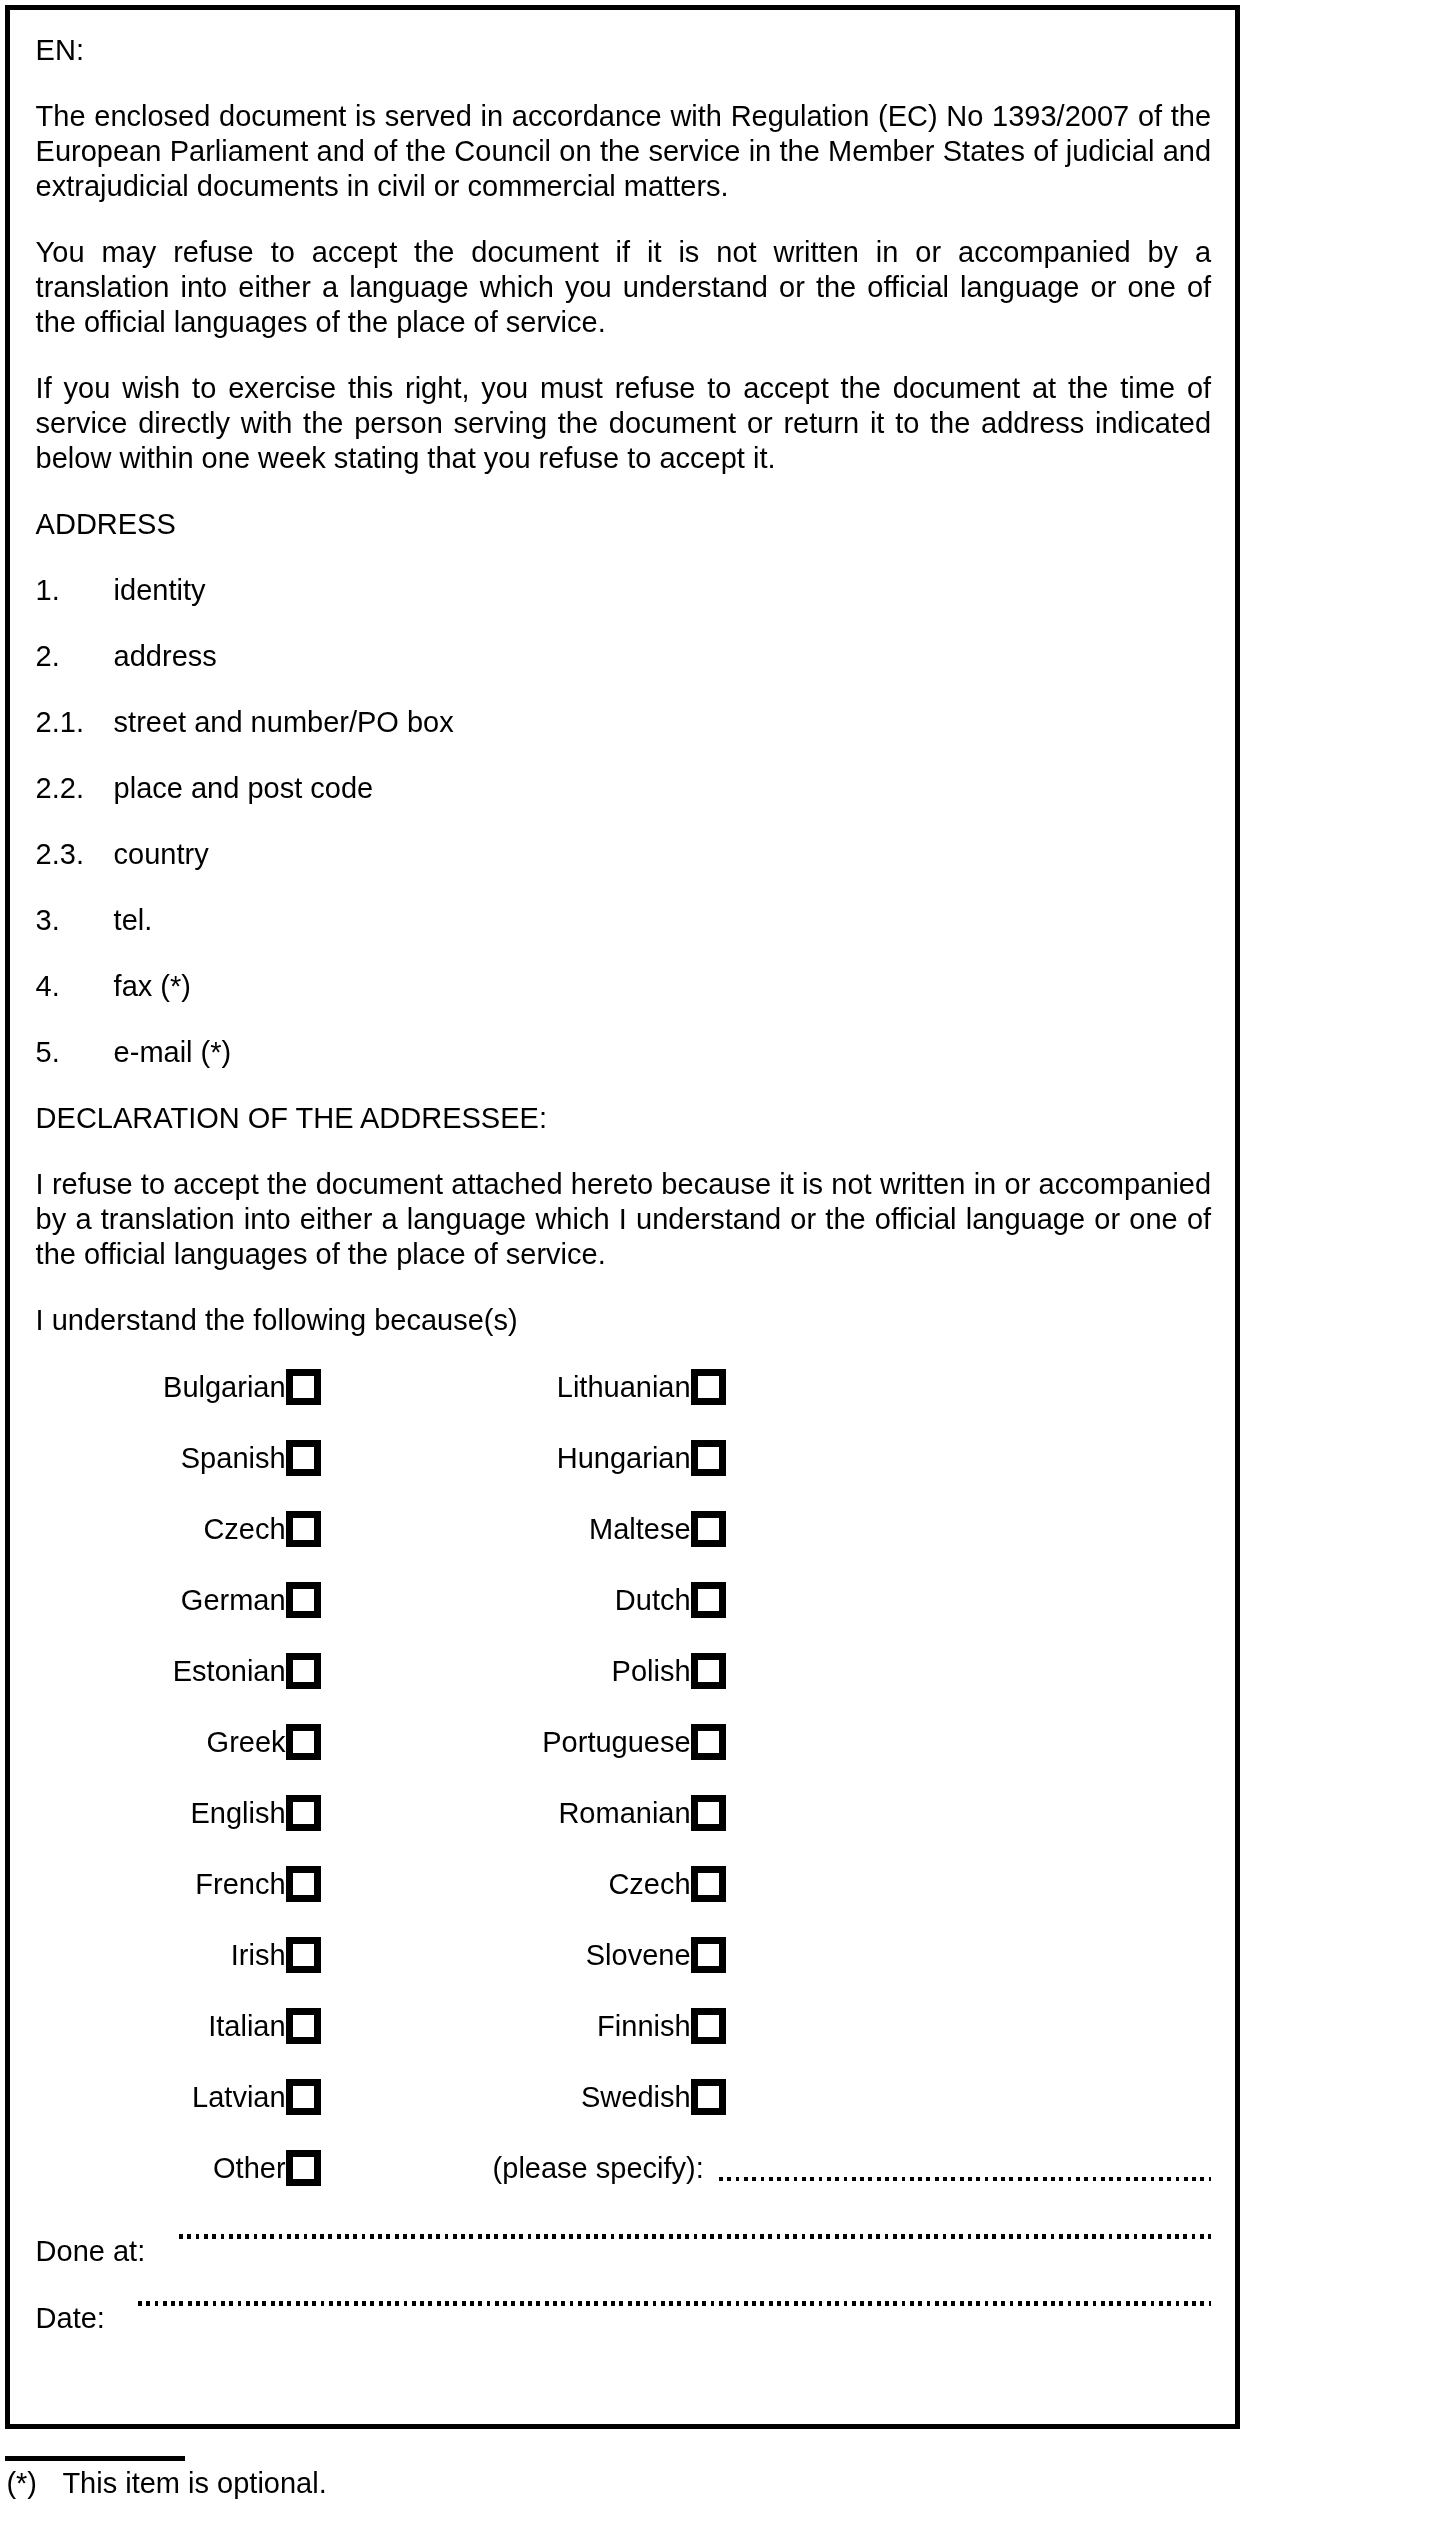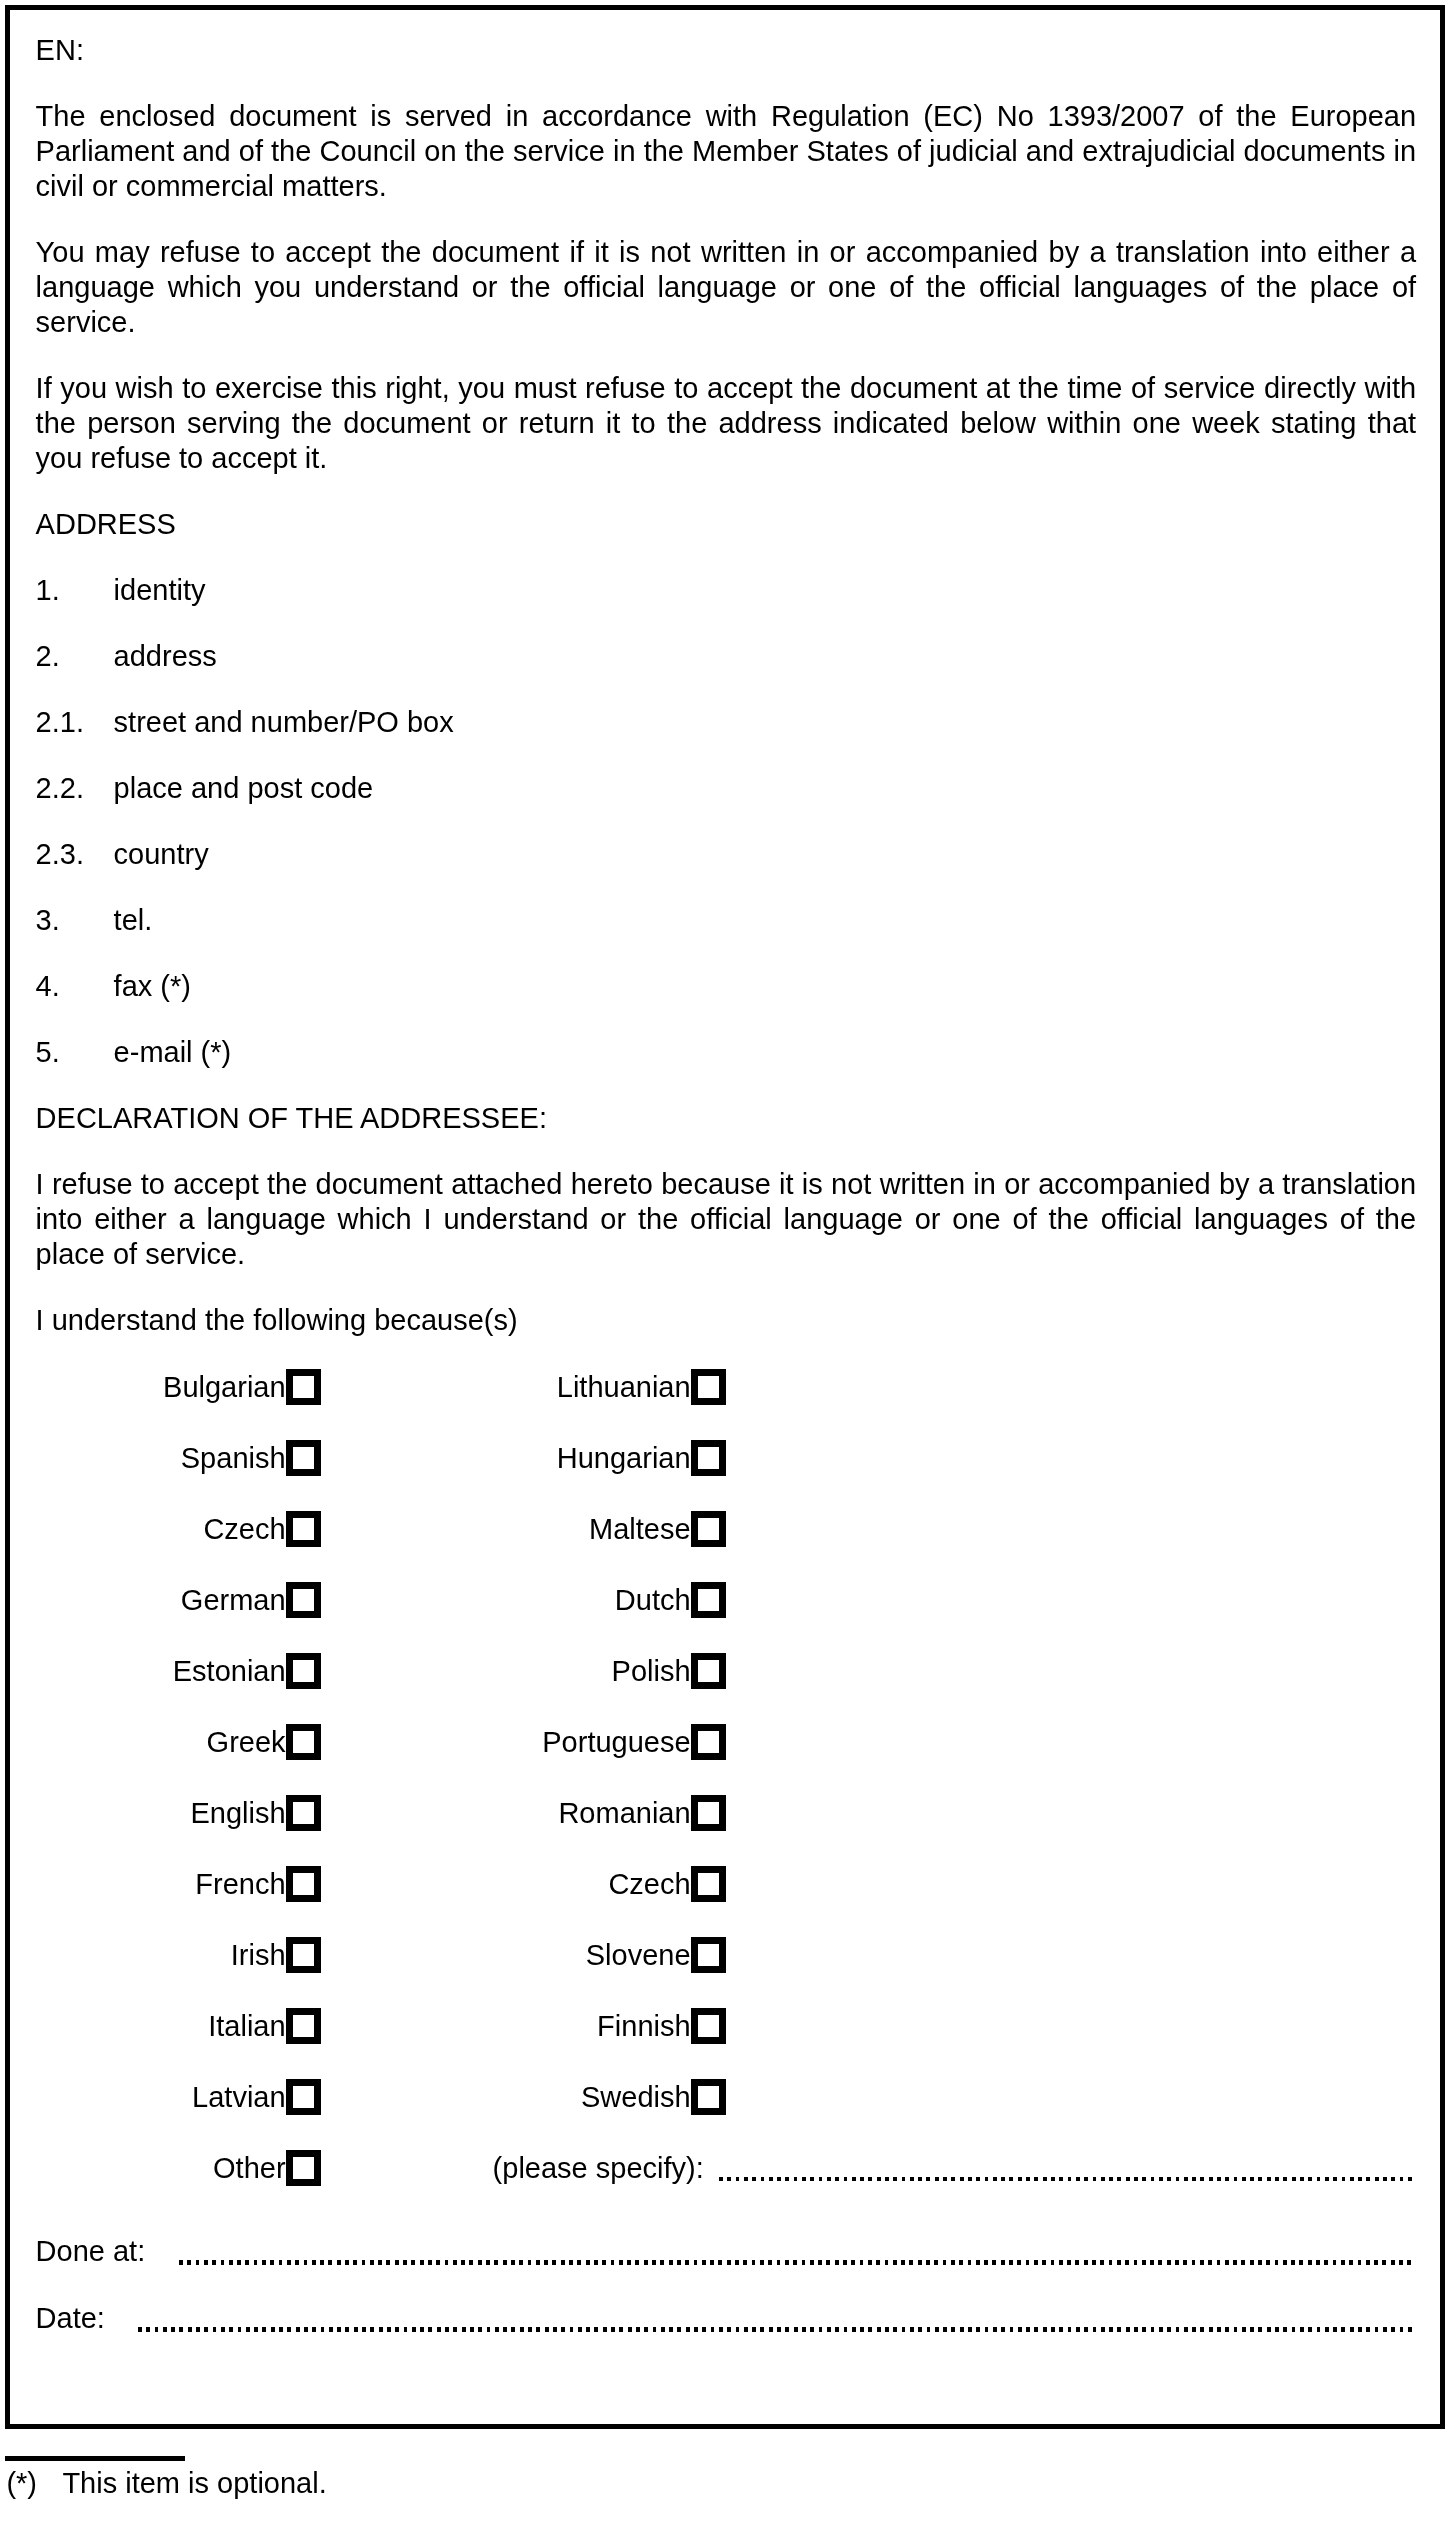--- a/index.html
+++ b/index.html
@@ -7,21 +7,21 @@
   body {
     position: relative;
     height: 2538px;
     font-family: "Liberation Sans", sans-serif;
     color: #000;
     overflow: hidden;
   }
   .main-box {
     position: absolute;
     left: 5.1px; top: 5.1px;
-    width: 1440px; height: 2424px;
+    width: 1235px; height: 2424px;
     border: 5.1px solid #000;
     padding: 23px 24px 0 25.5px;
     background: #fff;
   }
   .line, .para, .heading, .addr-row, .field-label, .lang-label, .specify-label {
     font-size: 29px;
     line-height: 35px;
   }
   .para { text-align: justify; margin-top: 31px; }
   .heading { margin-top: 31px; }
@@ -41,21 +41,21 @@
     background: #fff;
     justify-self: start;
   }
   .specify-cell { grid-column: 3 / 5; display: flex; align-items: flex-end; }
   .dotfill {
     flex: 1 1 auto;
     height: 4.5px;
     margin: 0 0 4.5px 15.3px;
     background-image: repeating-linear-gradient(90deg, #000 0 3.8px, transparent 3.8px 8.3px);
   }
-  .field-row { display: flex; align-items: flex-end; margin-top: 32px; gap: 18px; }
+  .field-row { display: flex; margin-top: 32px; gap: 18px; }
   .field-row.first { margin-top: 48px; }
   .field-label { flex: none; }
   .footnote-rule {
     position: absolute;
     left: 5.1px; top: 2456px;
     width: 180px; height: 5.1px;
     background: #000;
   }
   .footnote-row {
     position: absolute;

